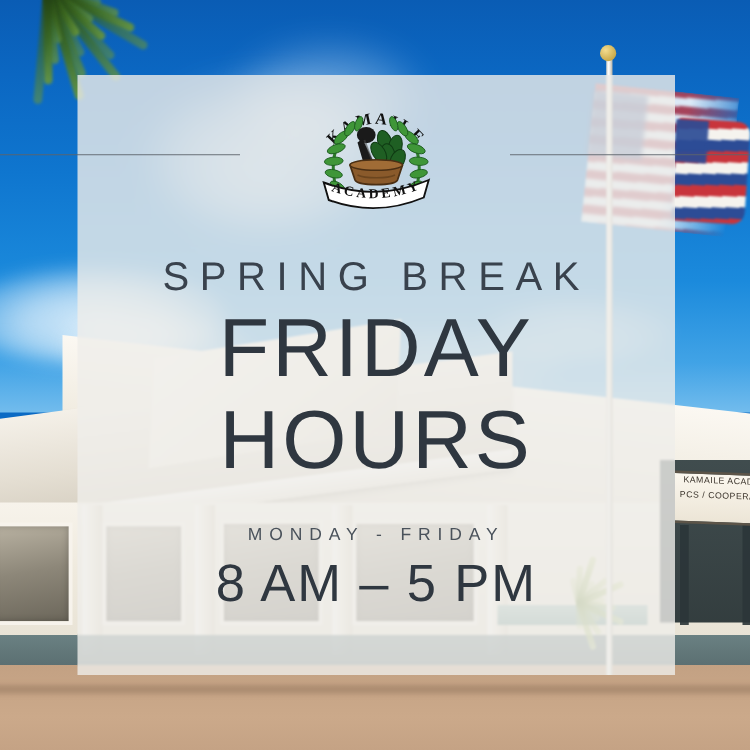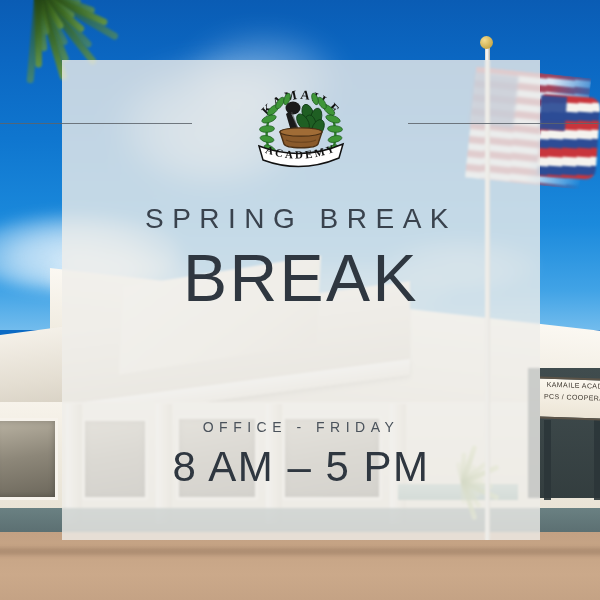--- a/index.html
+++ b/index.html
@@ -207,21 +207,21 @@
   .logo svg { display:block; width:110px; height:110px; }
 
   
   .content {
     position:absolute; left:62px; top:60px; width:478px; height:480px;
     display:flex; flex-direction:column; align-items:center;
     text-align:center;
   }
   .t-spring {
     position:absolute; left:0; top:145px; width:100%;
-    font-size:28px; font-weight:300; letter-spacing:8.5px;
+    font-size:32px; font-weight:300; letter-spacing:8.5px;
     color:#39424d; line-height:1;
   }
   .t-office {
     position:absolute; left:0; top:185px; width:100%;
     font-size:66px; font-weight:300; letter-spacing:2.5px;
     color:#2f3740; line-height:1;
   }
   .t-hours {
     position:absolute; left:0; top:258px; width:100%;
     font-size:66px; font-weight:300; letter-spacing:2.5px;
@@ -392,18 +392,19 @@
         <path d="M13,76 L17,90 Q55,104 93,88 L97,74 Q55,92 13,76 Z" fill="#ffffff" stroke="#111111" stroke-width="1.5"></path>
         <text font-family="Liberation Serif, serif" font-size="11" font-weight="700" fill="#111111" letter-spacing="2.4">
           <textPath href="#arcBan" startOffset="50%" text-anchor="middle" id="logo-banner-text">ACADEMY</textPath>
         </text>
       </g>
     </svg>
   </div>
 
   <div class="content">
     <div class="t-spring">SPRING BREAK</div>
-    <div class="t-office">BREAK</div>
-    <div class="t-days">OFFICE  -  FRIDAY</div>
+    <div class="t-office">FRIDAY</div>
+    <div class="t-hours">HOURS</div>
+    <div class="t-days">MONDAY  -  FRIDAY</div>
     <div class="t-time">8 AM – 5 PM</div>
   </div>
 
 </div>
 
 </body></html>

